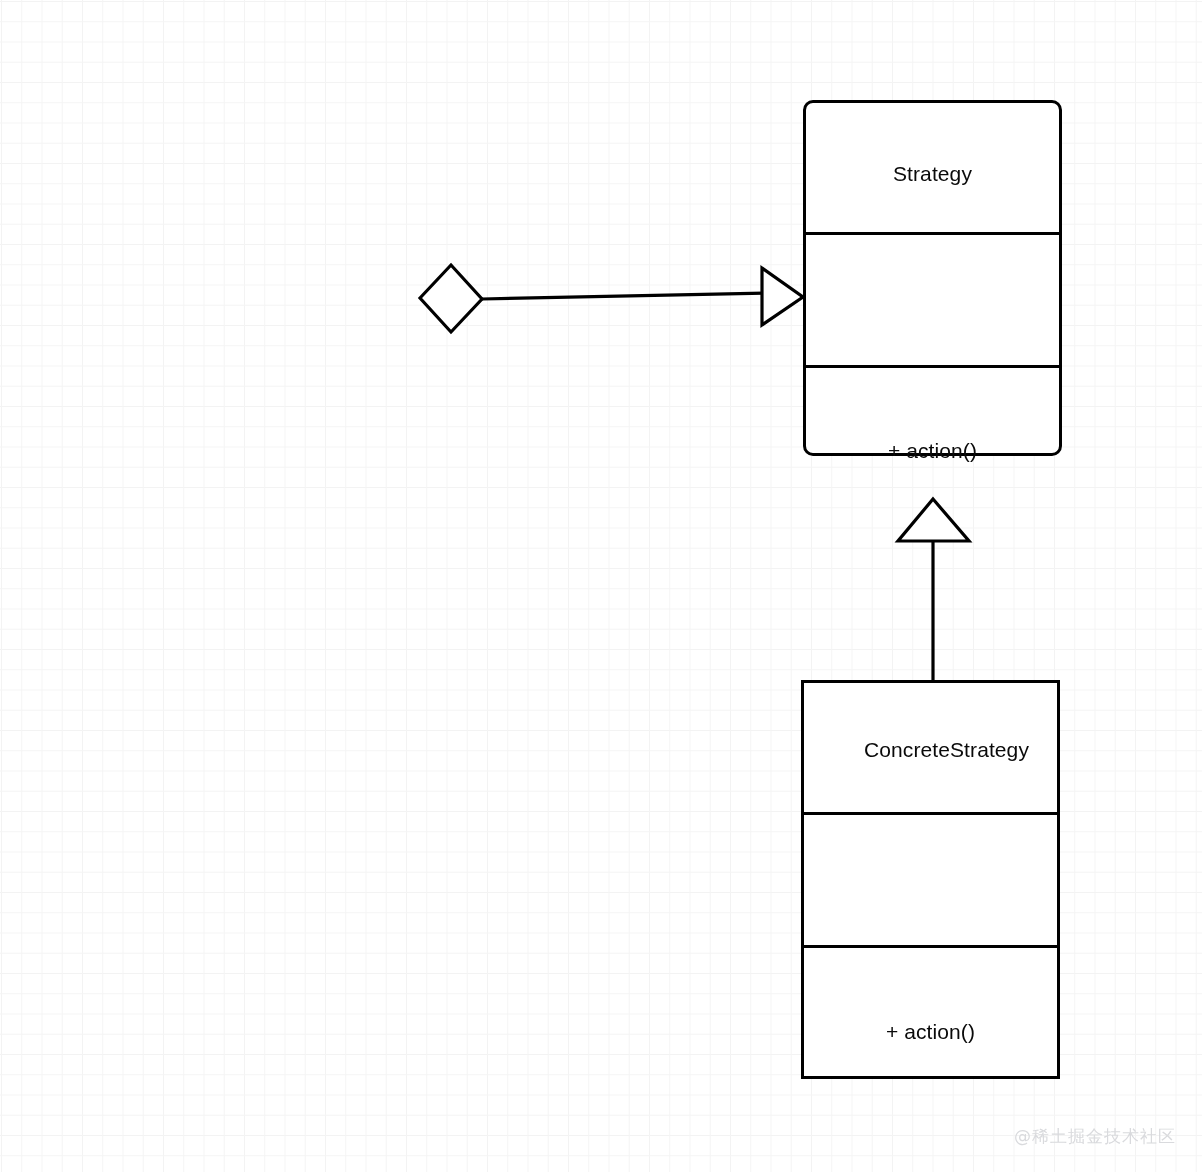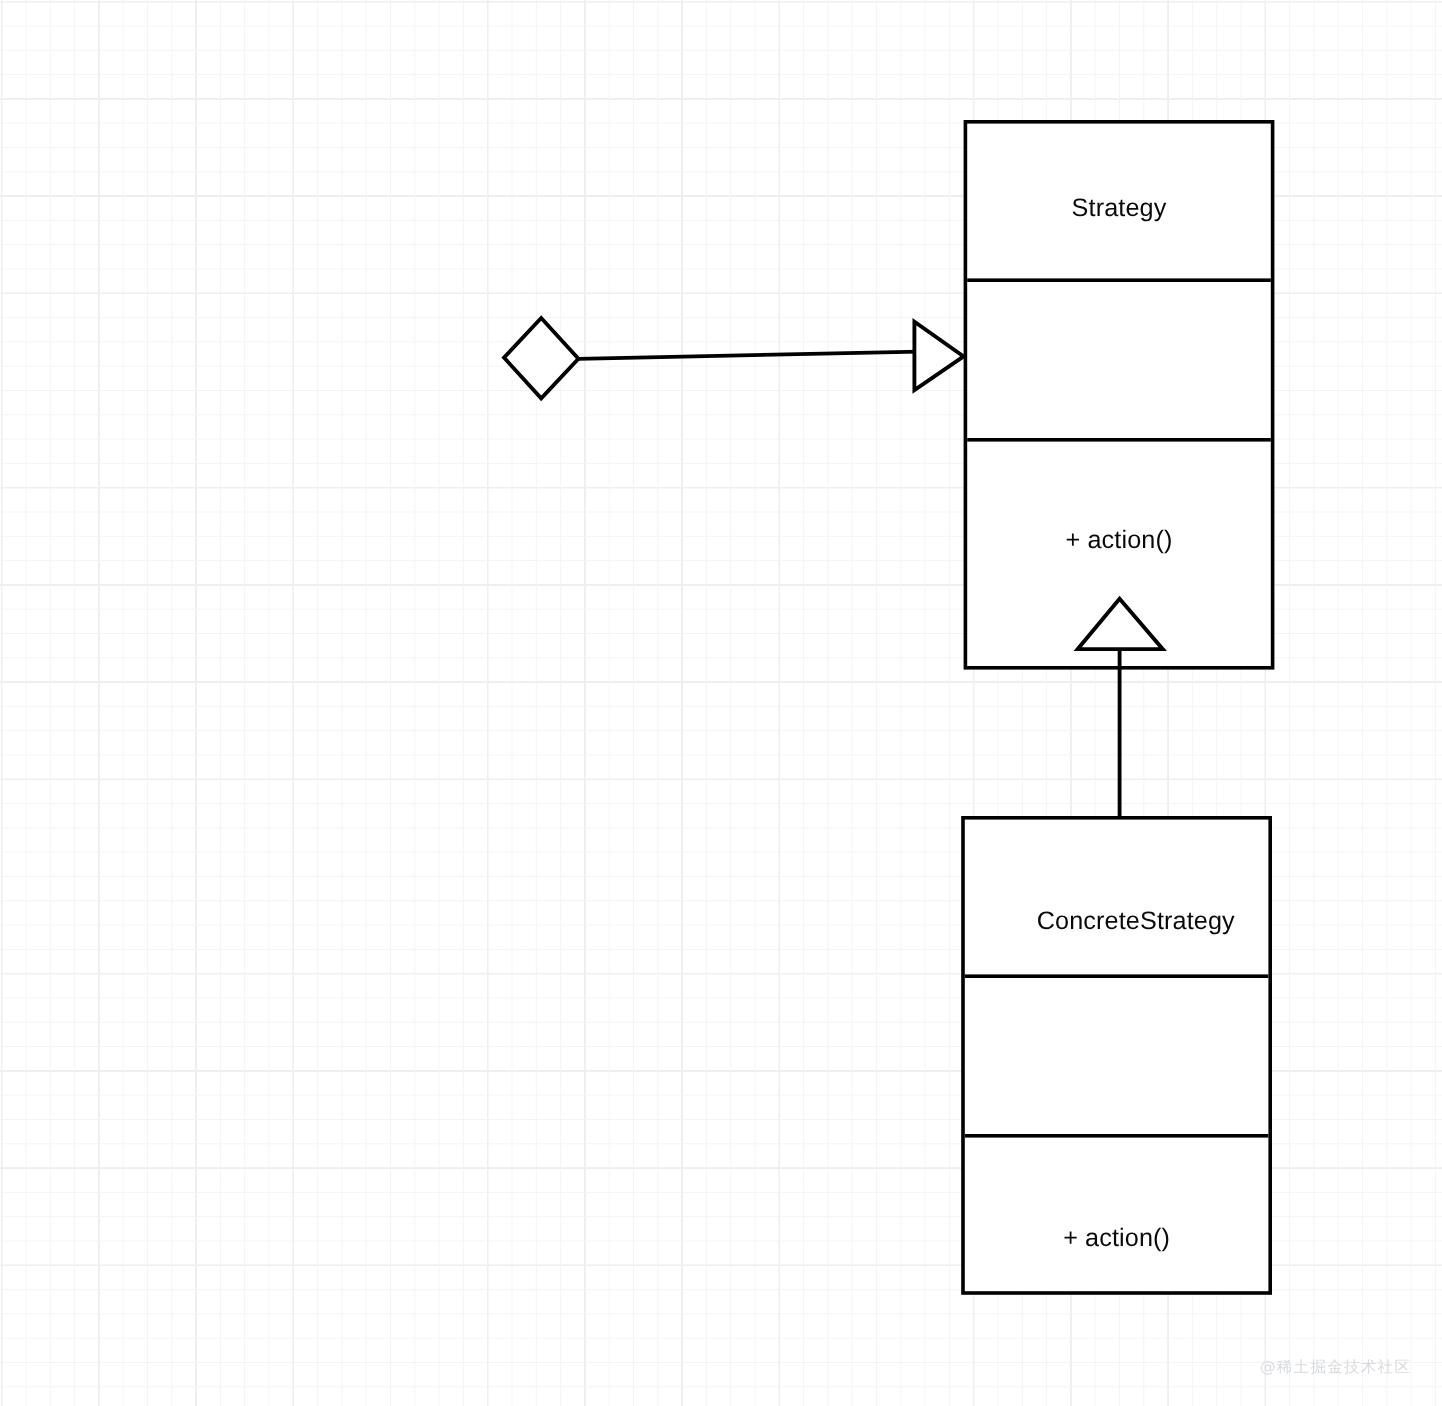--- a/index.html
+++ b/index.html
@@ -68,48 +68,48 @@
     width: 1202px;
     height: 1172px;
     pointer-events: none;
   }
 
   .watermark {
     position: absolute;
     right: 26px;
     bottom: 24px;
     font-family: "DejaVu Sans", sans-serif;
-    font-size: 13px;
+    font-size: 17px;
     color: #d9dadd;
     letter-spacing: 1px;
     white-space: nowrap;
     user-select: none;
   }
 </style>
 </head>
 <body>
 
 <div id="canvas">
 
 
-  <div class="uml-class" id="box-strategy" style="left:803px; top:100px; width:259px; height:458px;">
+  <div class="uml-class" id="box-strategy" style="left:803px; top:100px; width:259px; height:356px;border-radius:10px;">
     <div class="compartment" style="top:0px; height:129px;">
       <span class="cls-text" style="position:relative; top:6px;">Strategy</span>
     </div>
     <div class="compartment divided" style="top:129px; height:133px;">
       <span class="cls-text"></span>
     </div>
     <div class="compartment divided" style="top:262px; height:130px;">
       <span class="cls-text" style="position:relative; top:19px;">+ action()</span>
     </div>
   </div>
 
   <div class="uml-class" id="box-concrete" style="left:801px; top:680px; width:259px; height:399px;">
     <div class="compartment" style="top:0px; height:129px;">
-      <span class="cls-text" style="position:relative; top:20px;margin-left:32px;">ConcreteStrategy</span>
+      <span class="cls-text" style="position:relative; top:2px;margin-left:32px;">ConcreteStrategy</span>
     </div>
     <div class="compartment divided" style="top:129px; height:133px;">
       <span class="cls-text"></span>
     </div>
     <div class="compartment divided" style="top:262px; height:131px;">
       <span class="cls-text" style="position:relative; top:19px;">+ action()</span>
     </div>
   </div>
 
   <svg class="edge-layer" viewBox="0 0 1202 1172">

